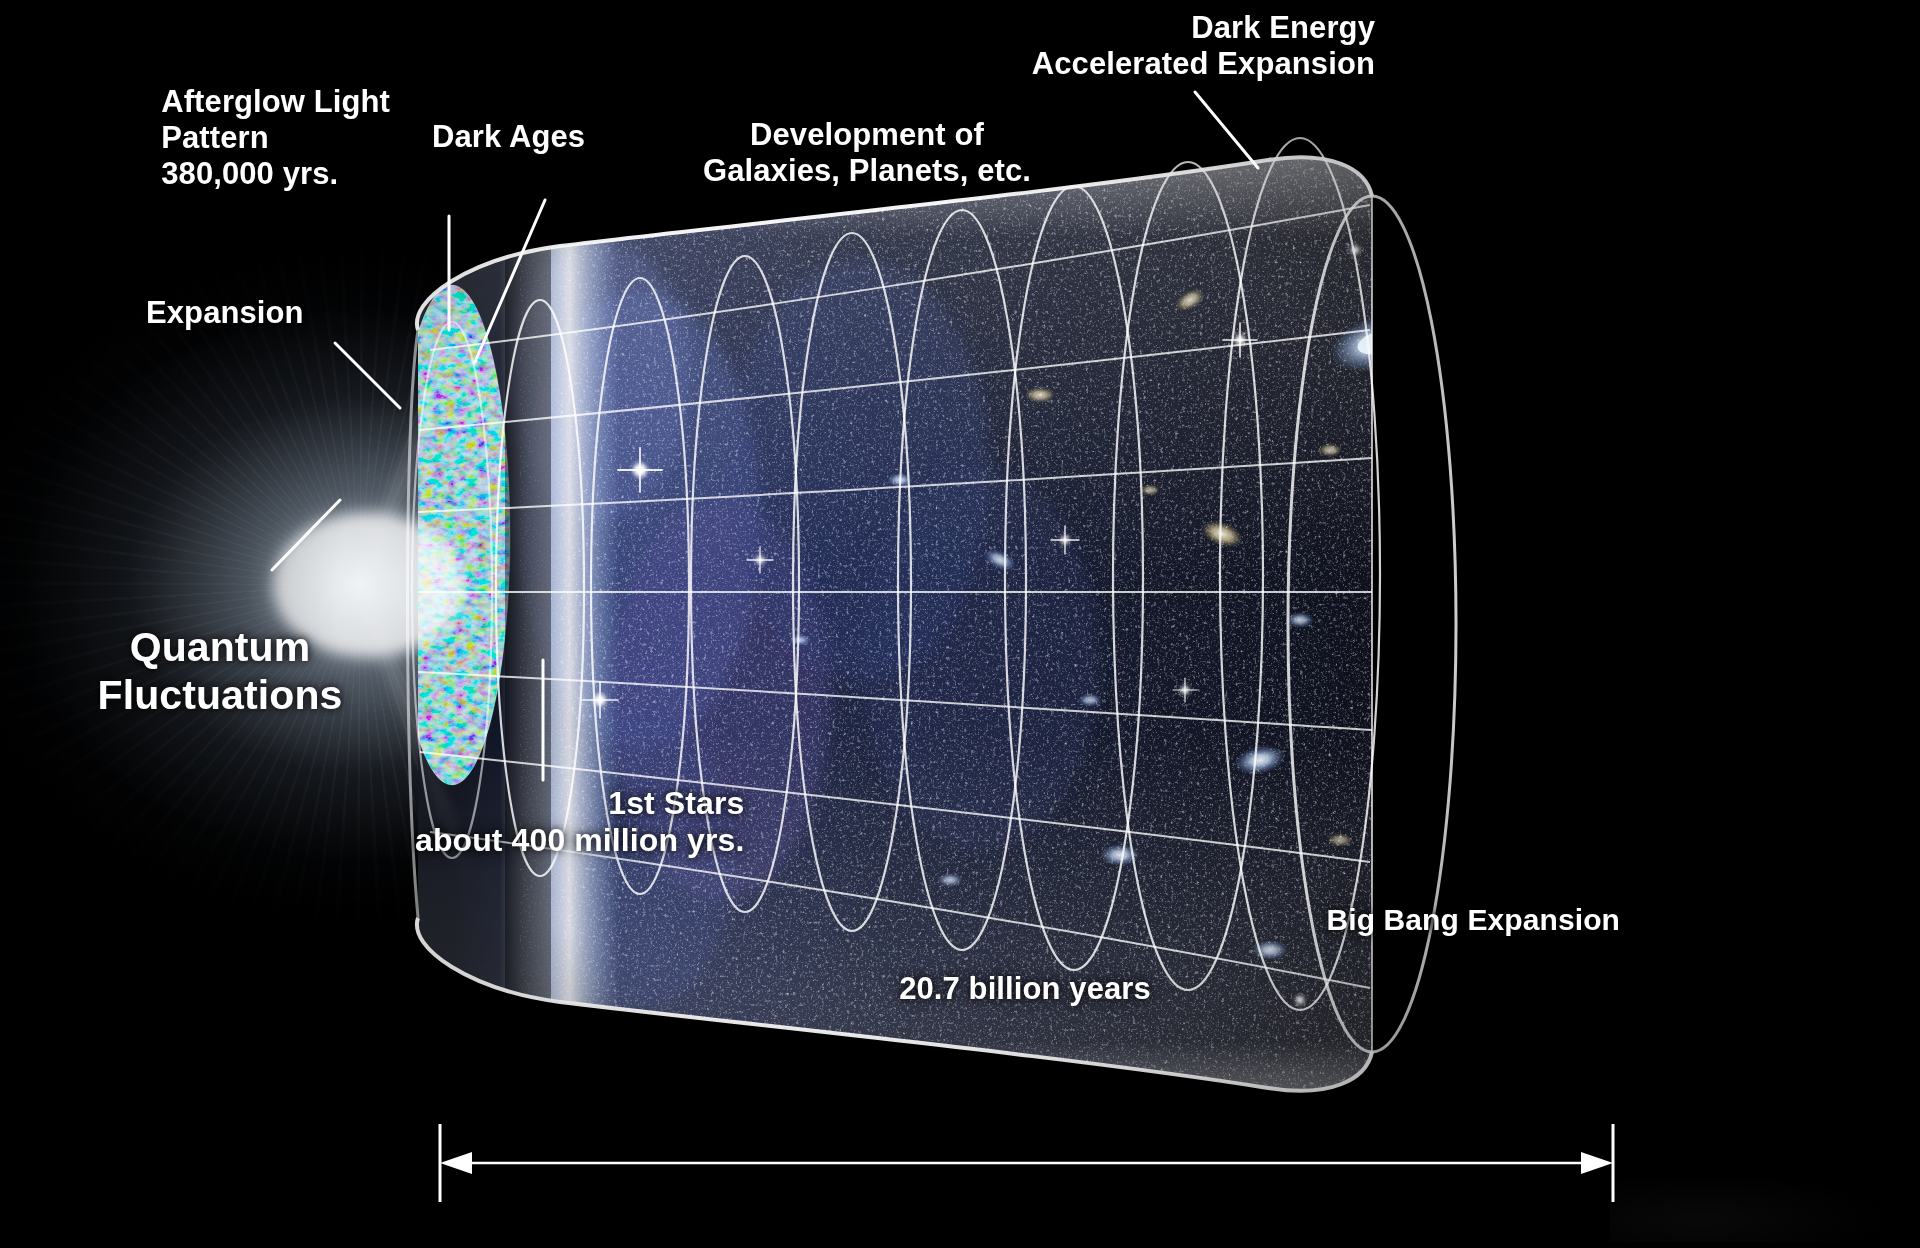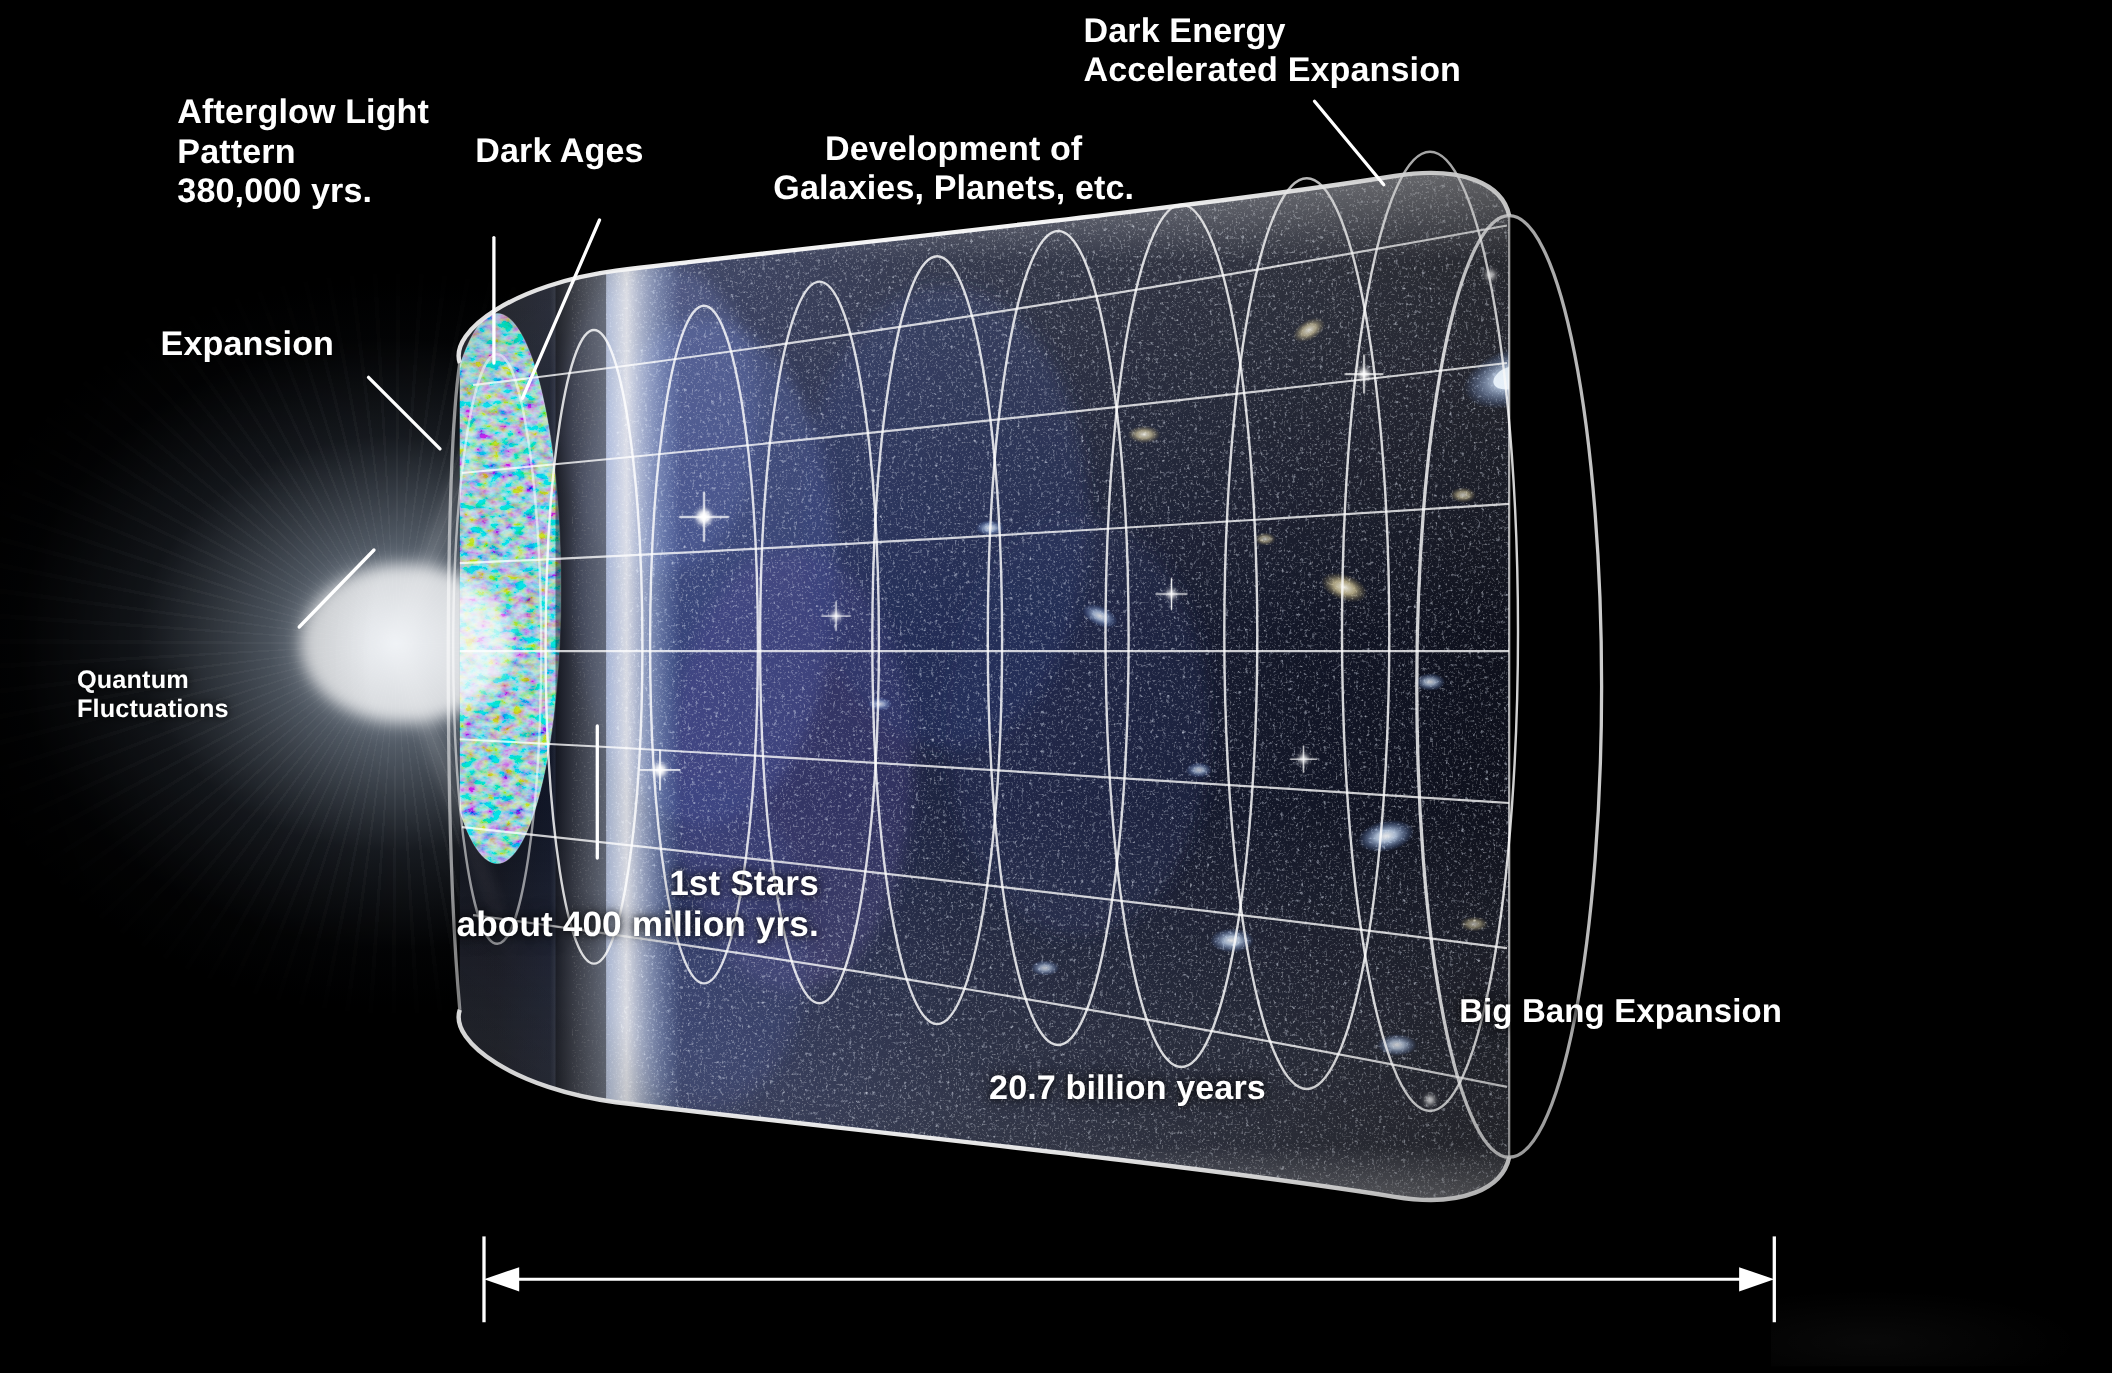--- a/index.html
+++ b/index.html
@@ -42,23 +42,23 @@
 
   
   .lab{
     position:absolute;color:#fff;font-weight:bold;letter-spacing:.1px;
     line-height:1.16;white-space:pre-line;
     text-shadow:0 0 7px rgba(0,0,0,.85),0 0 16px rgba(0,0,0,.6);
   }
   #lab-afterglow{right:1530px;top:84px;text-align:left;font-size:31px;}
   #lab-darkages{left:432px;top:119px;font-size:31px;text-align:right;}
   #lab-development{left:703px;top:117px;font-size:31px;text-align:center;}
-  #lab-darkenergy{left:985px;top:10px;width:390px;text-align:left;font-size:31px;}
+  #lab-darkenergy{left:985px;top:10px;width:390px;text-align:right;font-size:31px;}
   #lab-inflation{left:146px;top:295px;font-size:31px;}
-  #lab-quantum{left:70px;top:604px;width:300px;font-size:23px;}
+  #lab-quantum{left:70px;top:624px;width:300px;text-align:center;font-size:41px;}
   #lab-stars{left:415px;top:785px;font-size:32px;text-align:right;}
   #lab-bigbang{left:430px;top:903px;width:1190px;text-align:right;font-size:30px;}
   #lab-years{left:430px;top:971px;width:1190px;text-align:center;font-size:31px;}
 
   
   #leaders{position:absolute;left:0;top:0;width:1920px;height:1248px;}
 
   
   #arrow{position:absolute;left:0;top:0;width:1920px;height:1248px;}
 

